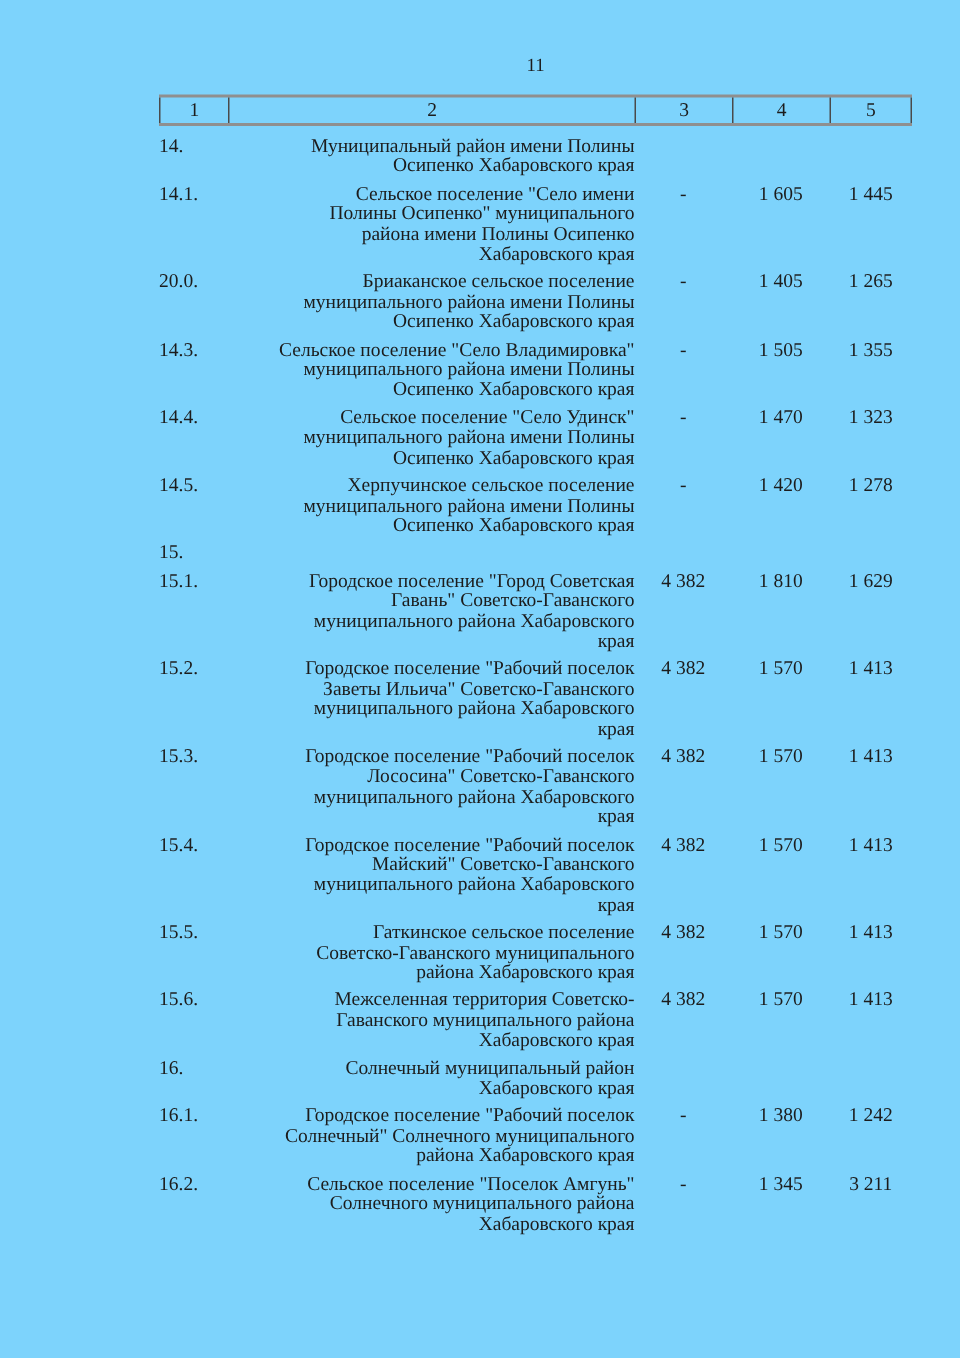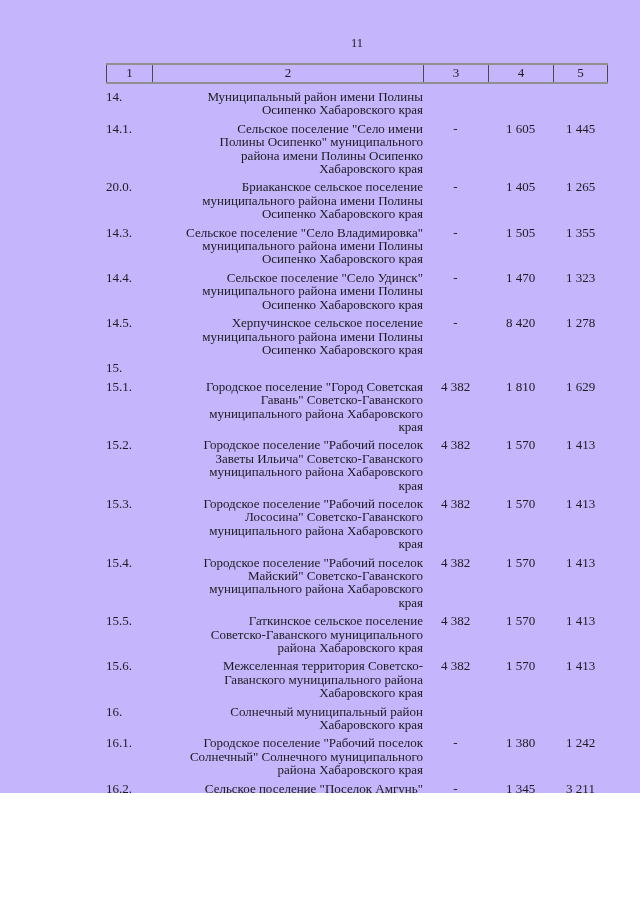--- a/index.html
+++ b/index.html
@@ -3,22 +3,22 @@
 <meta charset="utf-8">
 <style>
   html, body {
     margin: 0;
     padding: 0;
     background: #ffffff;
   }
   .page {
     position: relative;
     width: 640px;
-    height: 793px;
-    background: #c4b5fd;
+    height: 905px;
+    background: #7dd3fc;
     color: #000000;
     font-family: "Liberation Serif", "DejaVu Serif", serif;
     font-size: 13px;
     overflow: hidden;
   }
   .page-number {
     position: absolute;
     top: 36px;
     left: 106px;
     width: 502px;
@@ -142,21 +142,21 @@
     <div class="cell val">1 470</div>
     <div class="cell val">1 323</div>
   </div>
 
   <div class="row">
     <div class="cell num">14.5.</div>
     <div class="cell name">Херпучинское сельское поселение
 муниципального района имени Полины
 Осипенко Хабаровского края</div>
     <div class="cell val">-</div>
-    <div class="cell val">8 420</div>
+    <div class="cell val">1 420</div>
     <div class="cell val">1 278</div>
   </div>
 
   <div class="row">
     <div class="cell num">15.</div>
     <div class="cell val"></div>
     <div class="cell val"></div>
     <div class="cell val"></div>
   </div>
 

